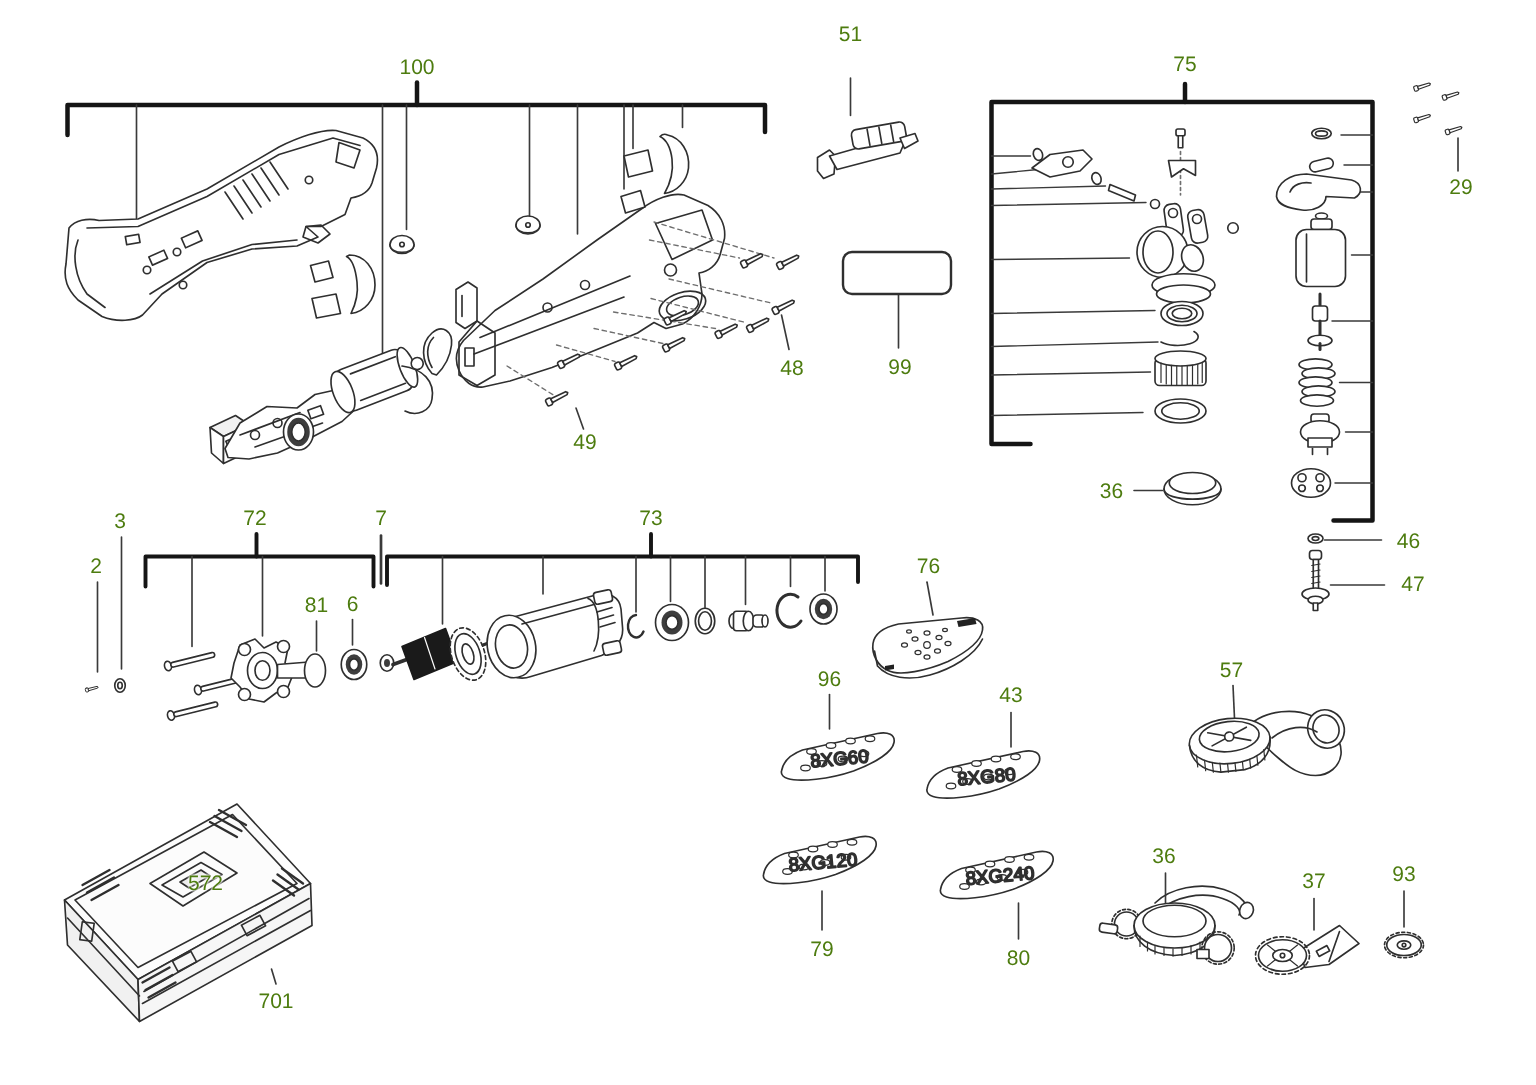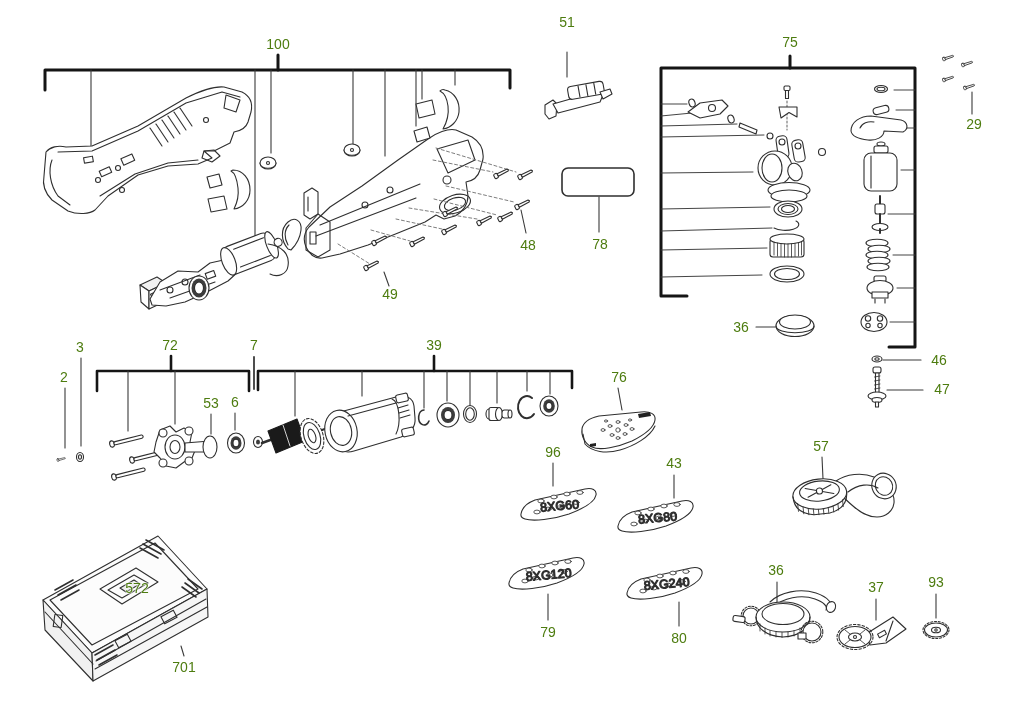--- a/index.html
+++ b/index.html
@@ -614,31 +614,31 @@
   <text class="grit" x="667" y="588" text-anchor="middle" transform="rotate(-5 667 588)">8XG240</text>
 </g>
 </svg>
 
 <div class="co" style="left:278px;top:44px">100</div>
 <div class="co" style="left:567px;top:22px">51</div>
 <div class="co" style="left:790px;top:42px">75</div>
 <div class="co" style="left:974px;top:124px">29</div>
 <div class="co" style="left:528px;top:245px">48</div>
 <div class="co" style="left:390px;top:294px">49</div>
-<div class="co" style="left:600px;top:244px">78</div>
+<div class="co" style="left:600px;top:244px">99</div>
 <div class="co" style="left:741px;top:327px">36</div>
 <div class="co" style="left:939px;top:360px">46</div>
 <div class="co" style="left:942px;top:389px">47</div>
 <div class="co" style="left:64px;top:377px">2</div>
 <div class="co" style="left:80px;top:347px">3</div>
 <div class="co" style="left:170px;top:345px">72</div>
-<div class="co" style="left:211px;top:403px">53</div>
+<div class="co" style="left:211px;top:403px">81</div>
 <div class="co" style="left:235px;top:402px">6</div>
 <div class="co" style="left:254px;top:345px">7</div>
-<div class="co" style="left:434px;top:345px">39</div>
+<div class="co" style="left:434px;top:345px">73</div>
 <div class="co" style="left:619px;top:377px">76</div>
 <div class="co" style="left:553px;top:452px">96</div>
 <div class="co" style="left:674px;top:463px">43</div>
 <div class="co" style="left:548px;top:632px">79</div>
 <div class="co" style="left:679px;top:638px">80</div>
 <div class="co" style="left:821px;top:446px">57</div>
 <div class="co" style="left:776px;top:570px">36</div>
 <div class="co" style="left:876px;top:587px">37</div>
 <div class="co" style="left:936px;top:582px">93</div>
 <div class="co" style="left:137px;top:588px">572</div>

